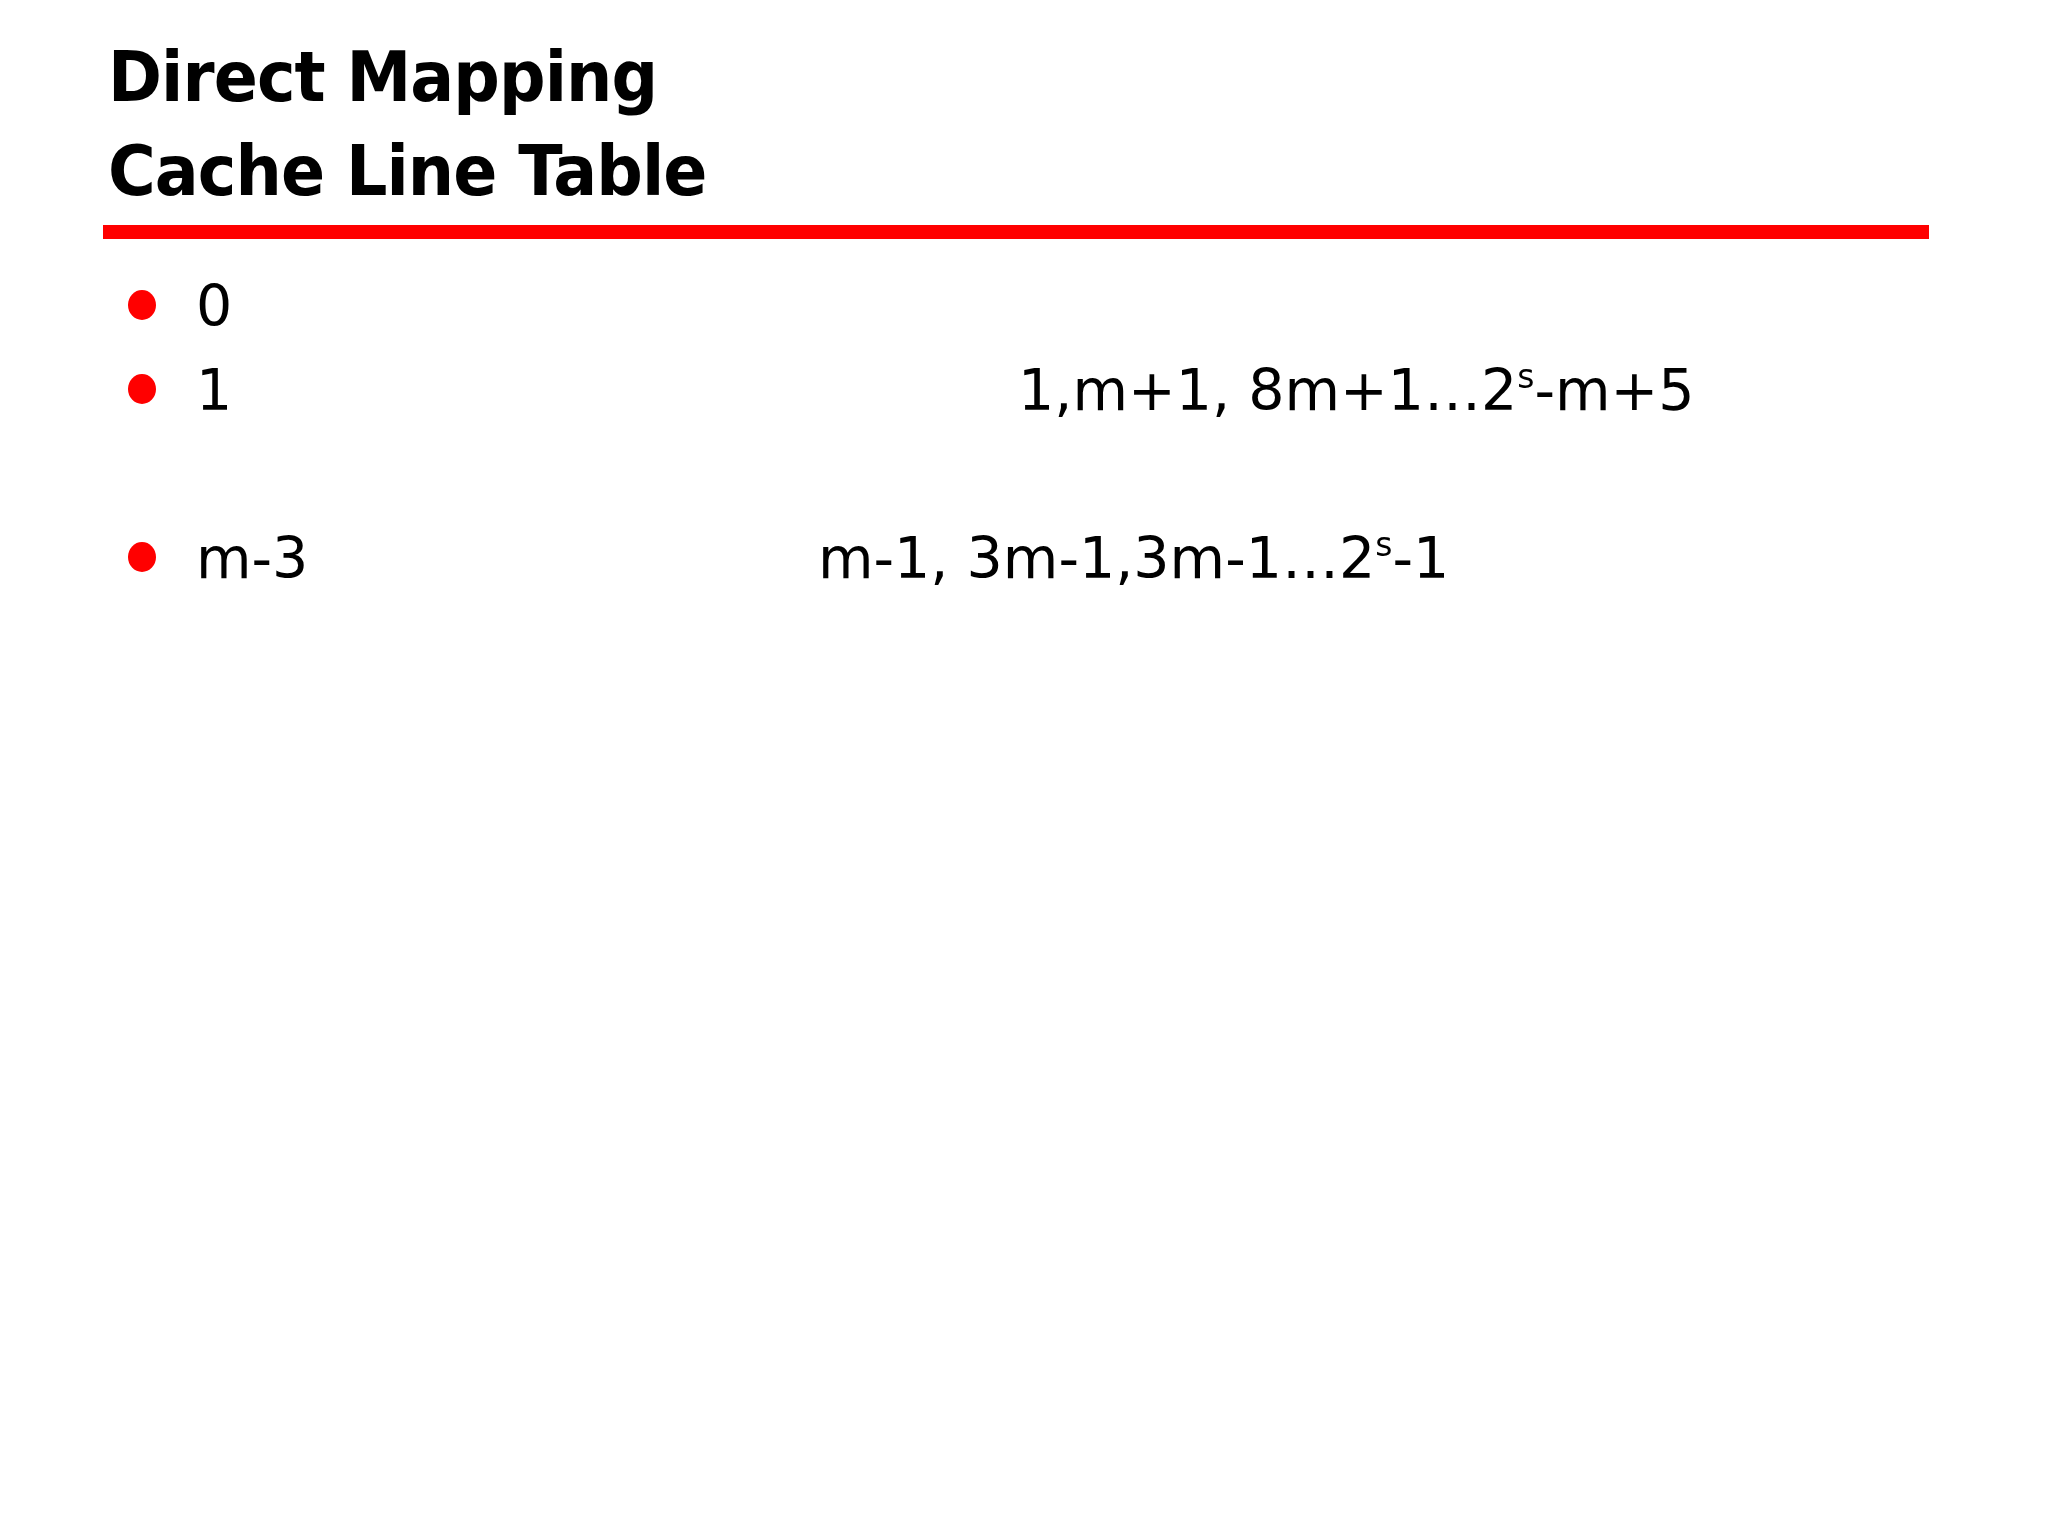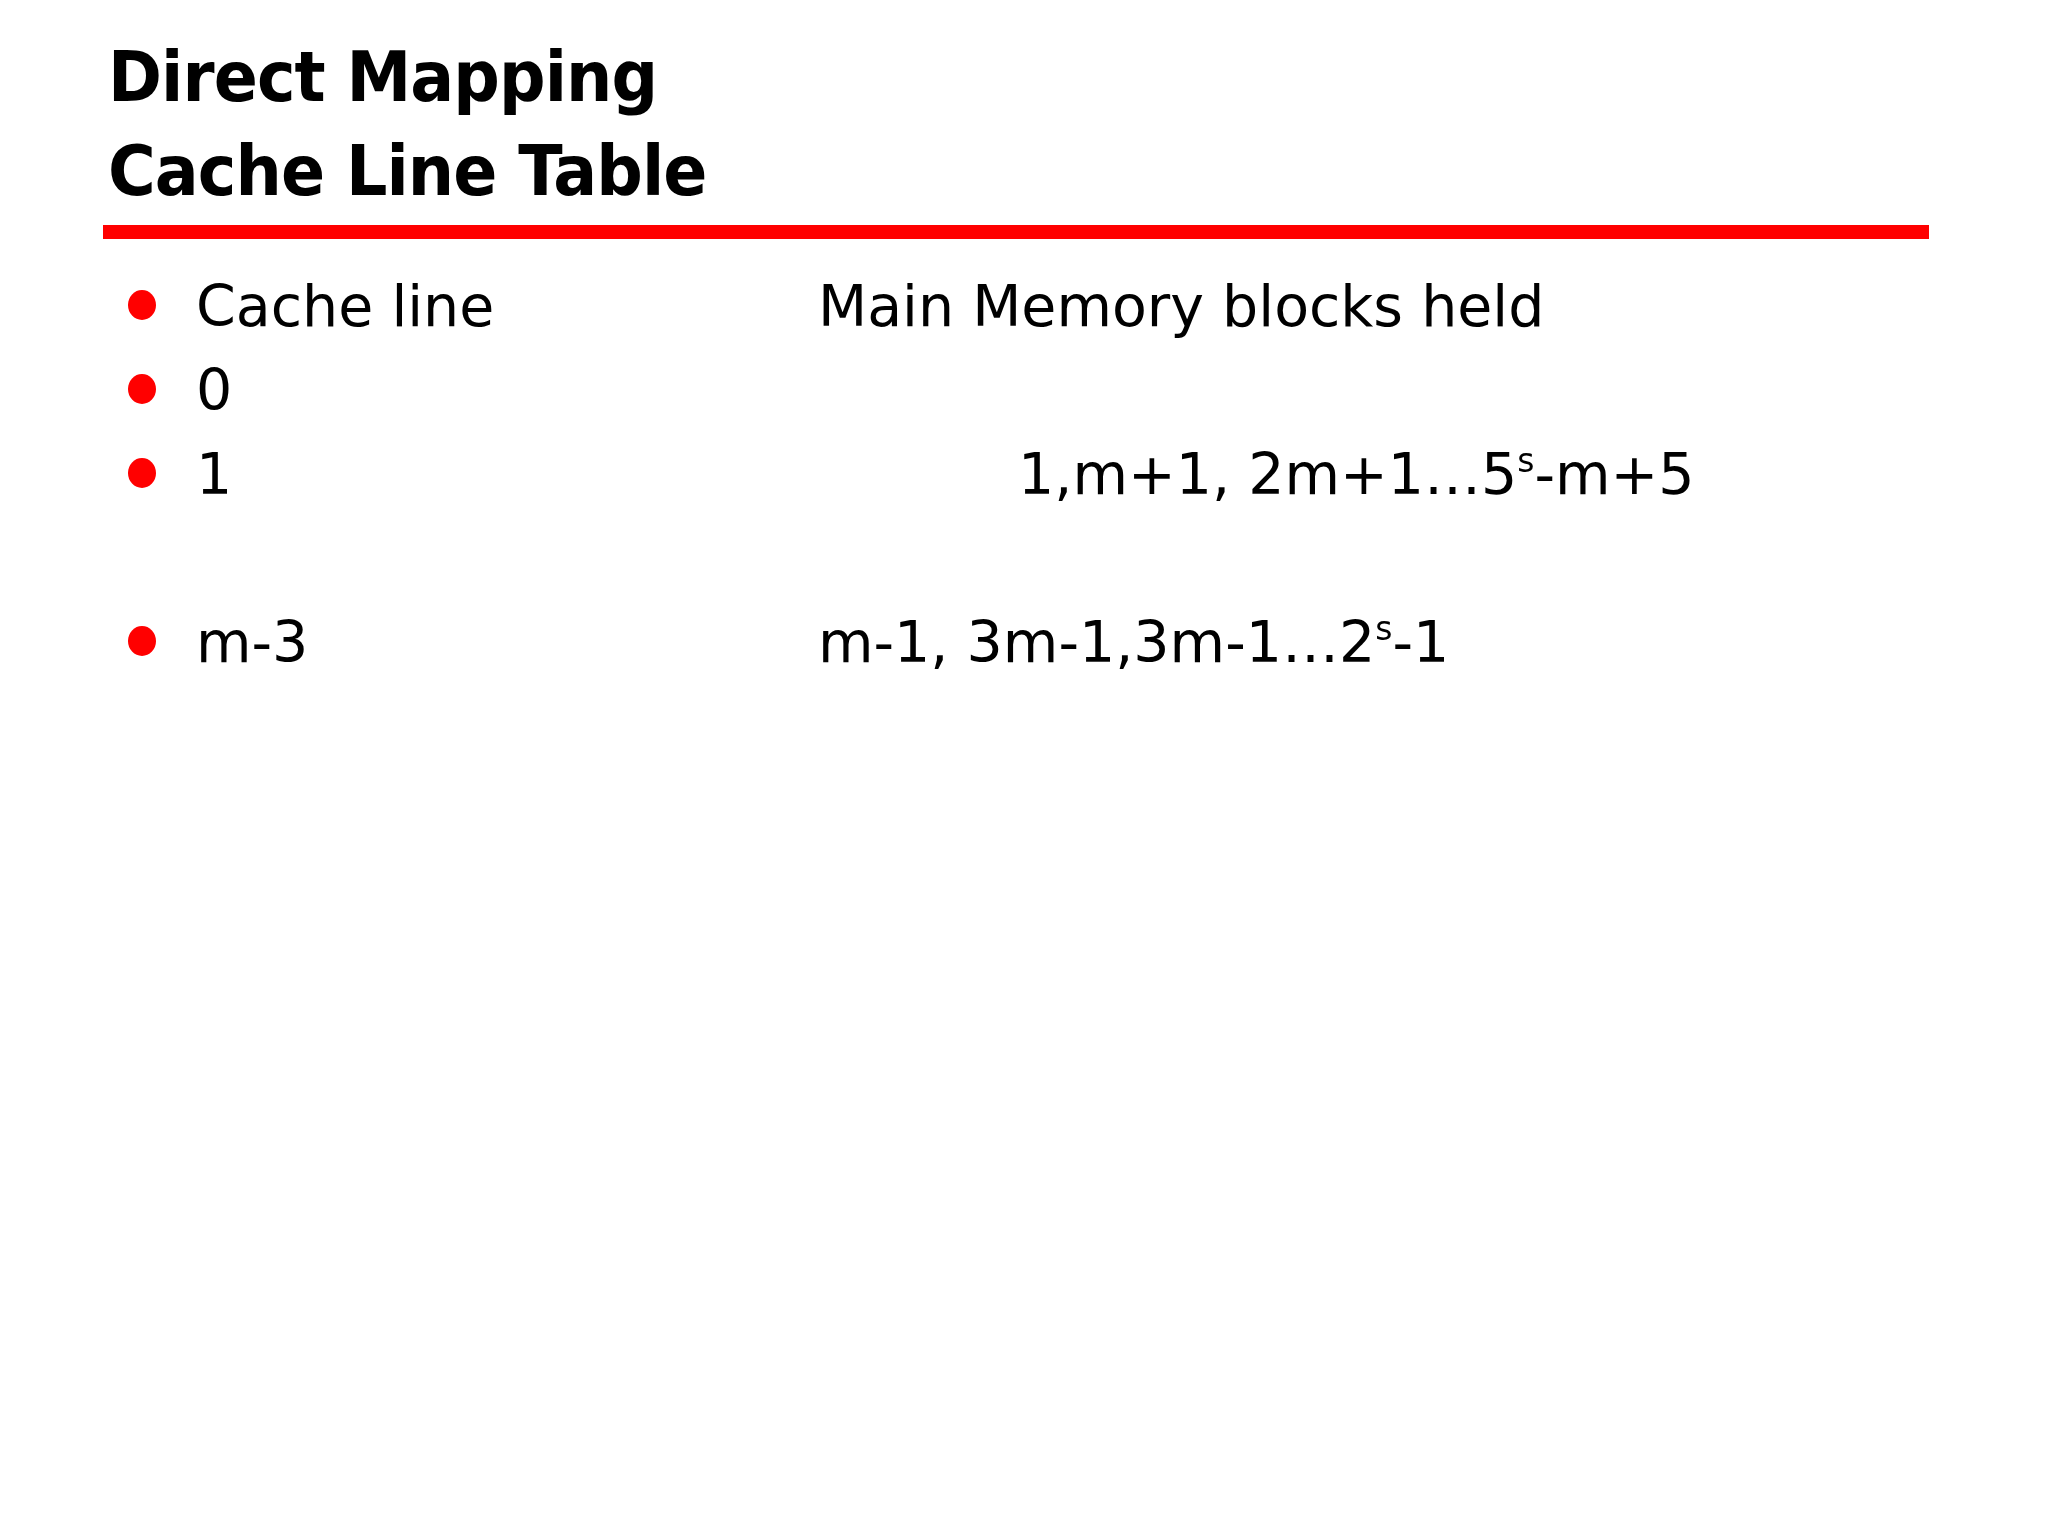--- a/index.html
+++ b/index.html
@@ -102,35 +102,30 @@
 
   <div class="title-block">
     <div class="title-line">Direct Mapping</div>
     <div class="title-line">Cache Line Table</div>
   </div>
 
   <div class="divider"></div>
 
   <div class="list">
 
-    <div class="row">
-      <span class="bullet-dot"></span>
-      <span class="cell left">Cache line</span>
-      <span class="cell right-a"><span>Main Memory blocks held</span><sup></sup><span></span></span>
-    </div>
 
     <div class="row">
       <span class="bullet-dot"></span>
       <span class="cell left">0</span>
     </div>
 
     <div class="row">
       <span class="bullet-dot"></span>
       <span class="cell left">1</span>
-      <span class="cell right-b"><span>1,m+1, 2m+1…5</span><sup>s</sup><span>-m+5</span></span>
+      <span class="cell right-b"><span>1,m+1, 8m+1…2</span><sup>s</sup><span>-m+5</span></span>
     </div>
 
     <div class="row spacer"></div>
 
     <div class="row">
       <span class="bullet-dot"></span>
       <span class="cell left">m-3</span>
       <span class="cell right-a"><span>m-1, 3m-1,3m-1…2</span><sup>s</sup><span>-1</span></span>
     </div>
 

